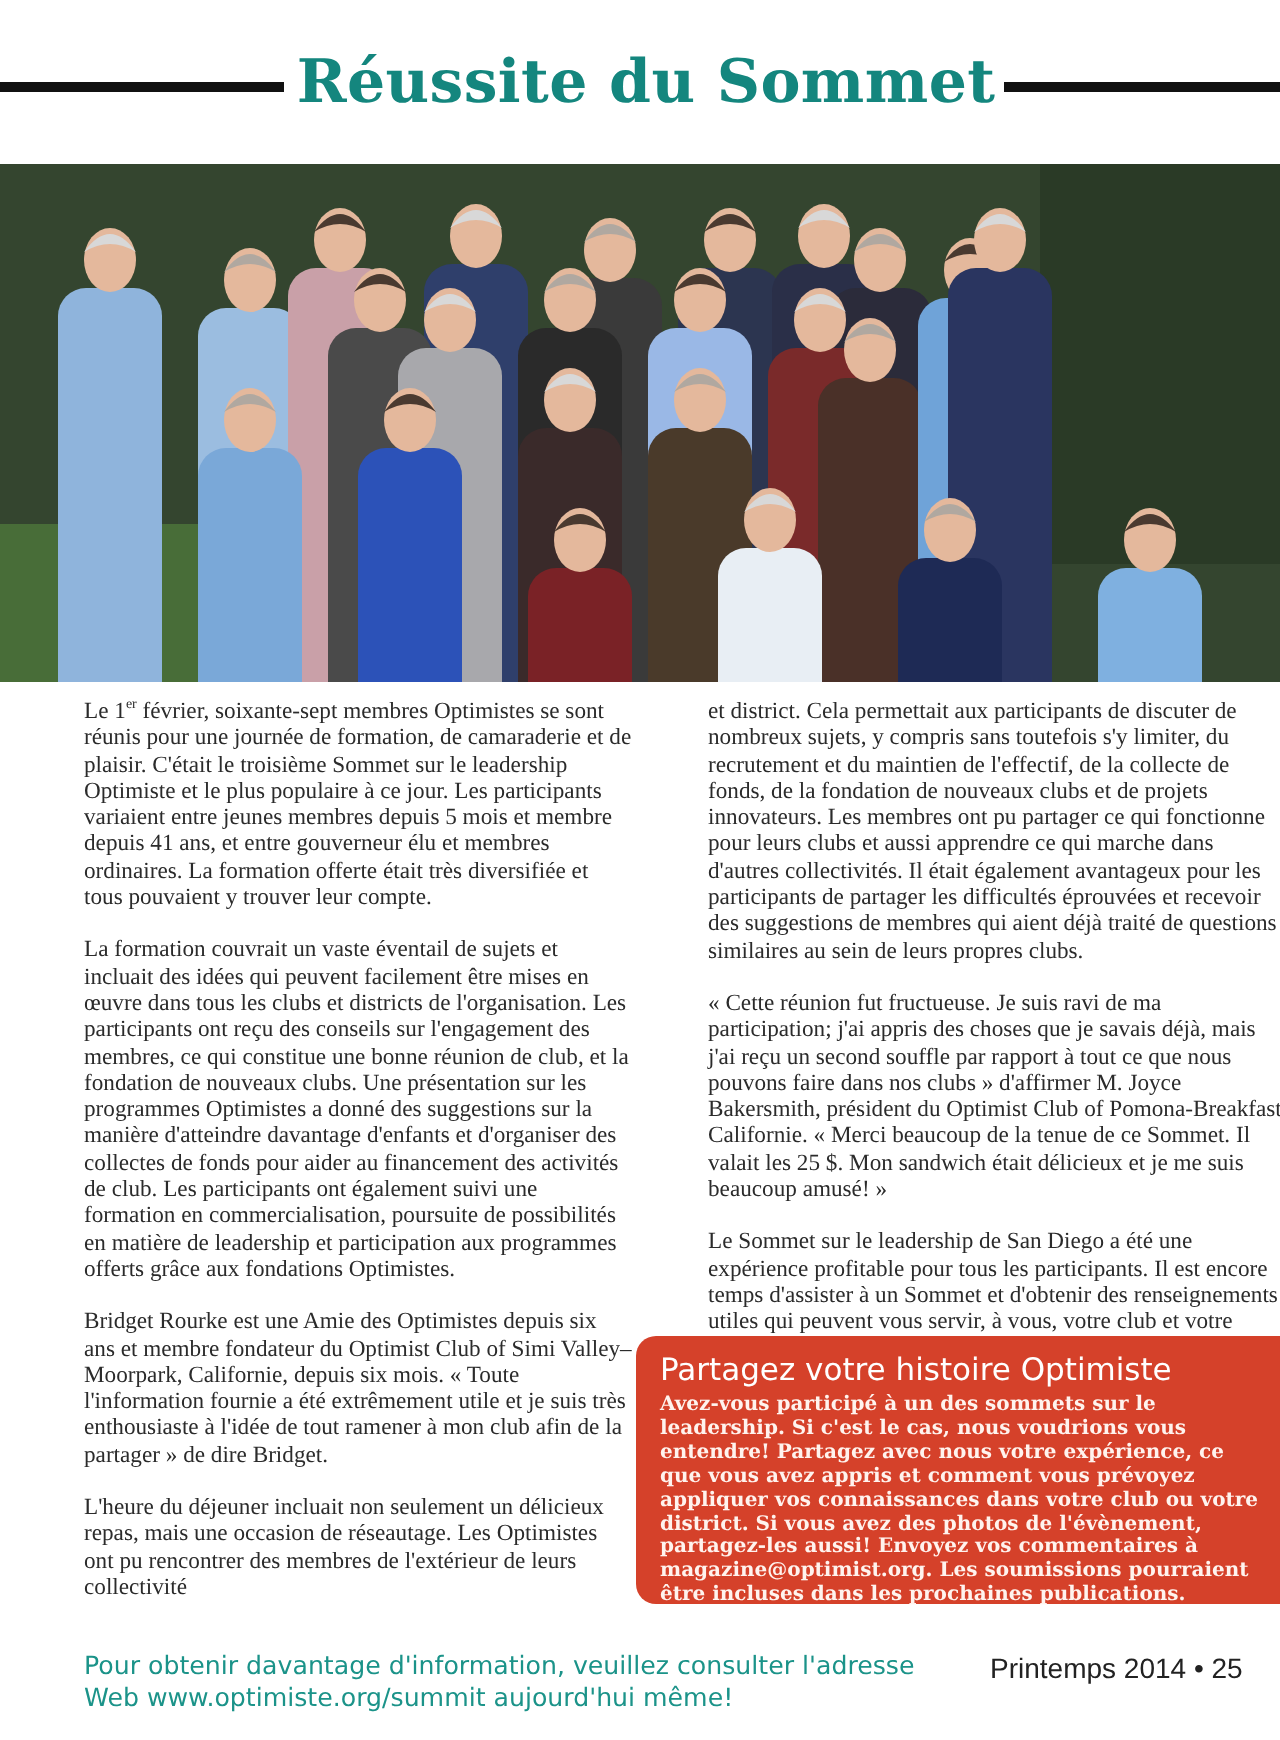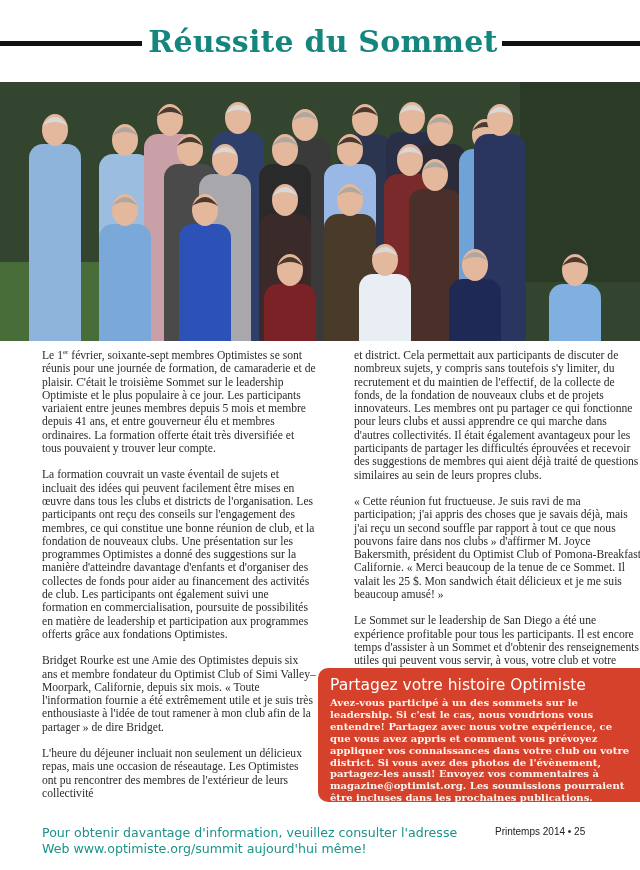--- a/index.html
+++ b/index.html
@@ -40,21 +40,21 @@
   .callout-body {
     position: absolute; left: 12px; top: 29px; width: 300px; font-family: "DejaVu Serif", serif;
     font-weight: bold; font-size: 10px; line-height: 11.9px; color: #fff3ee;
   }
   .footer-link {
     position: absolute; left: 42px; top: 804px; width: 430px; font-family: "DejaVu Sans", sans-serif;
     font-size: 12.6px; line-height: 15.5px; color: #1b9389; margin-top: 21px;
   }
   .folio {
     position: absolute; left: 495px; top: 826px; font-family: "Liberation Sans", sans-serif;
-    font-size: 10px; color: #222; white-space: nowrap;
+    font-size: 14px; color: #222; white-space: nowrap;
   }
 </style>
 </head>
 <body>
 
 <div class="header">
   <div class="rule left"></div>
   <div class="title">Réussite du Sommet</div>
   <div class="rule right"></div>
 </div>

